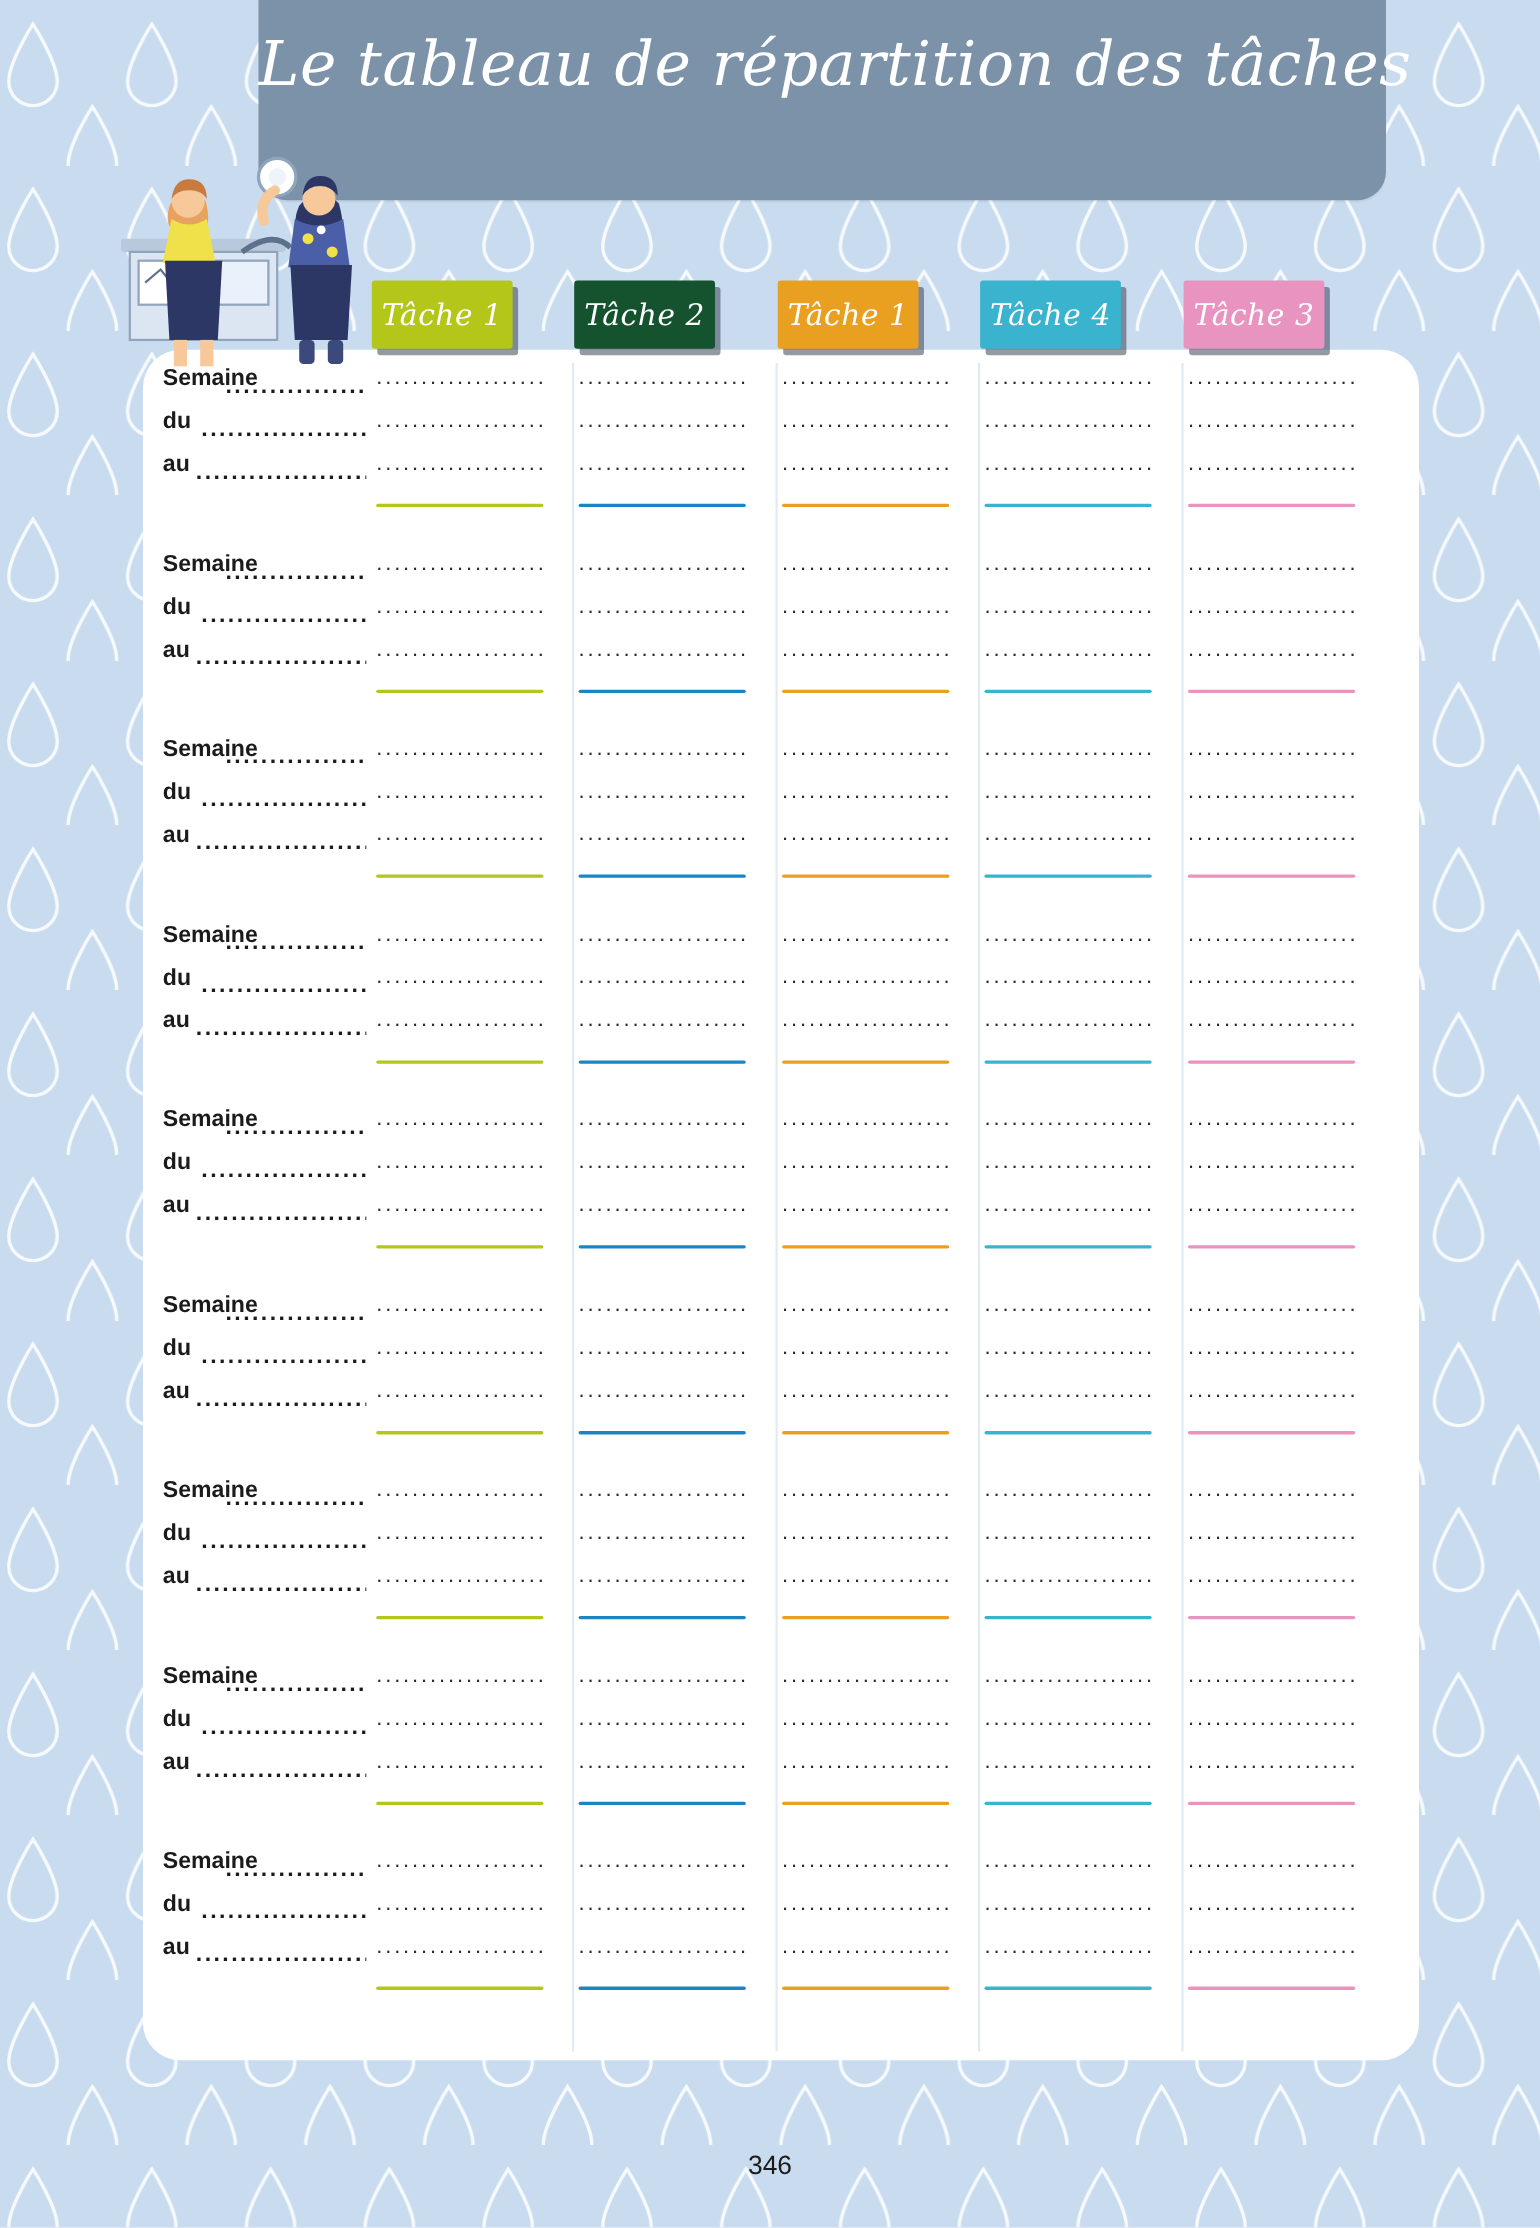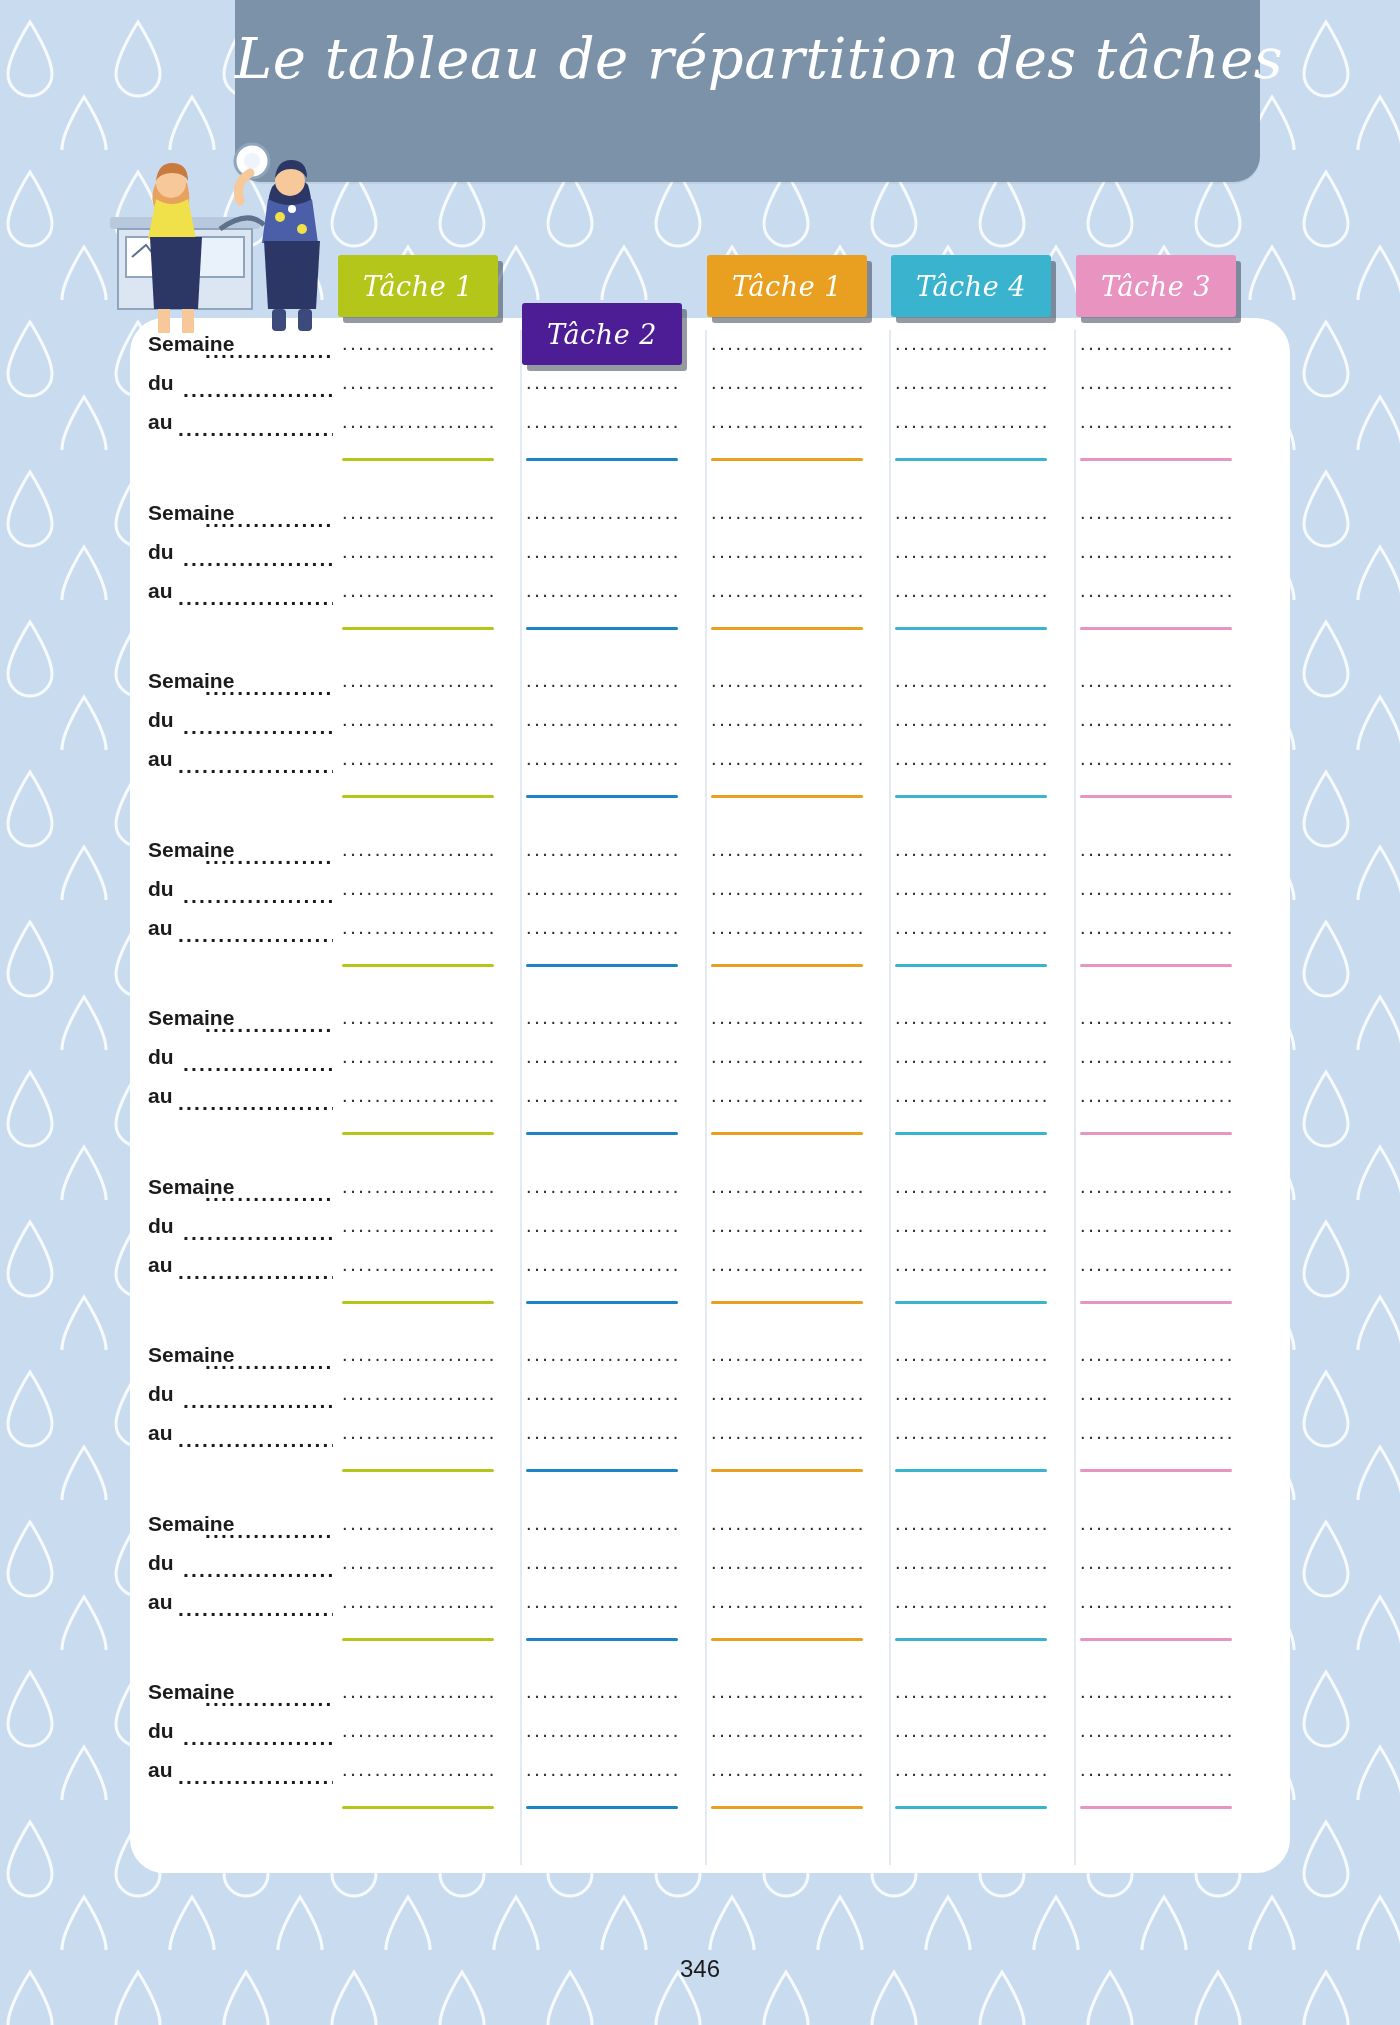--- a/index.html
+++ b/index.html
@@ -66,21 +66,21 @@
     width: 2px;
     height: 1535px;
     background: #e3eaf4;
     z-index: 4;
   }
 
   
   .task-tab {
     position: absolute;
     top: 255px;
-    width: 160px;
+    width: 128px;
     height: 62px;
     border-radius: 3px;
     z-index: 8;
     box-shadow: 5px 6px 0 rgba(60,70,85,0.55);
   }
   .task-tab span {
     position: absolute;
     inset: 0;
     display: flex;
     align-items: center;
@@ -215,21 +215,21 @@
 </svg>
 
 <div id="grid-root">
     <div class="col-sep" style="left: 520px;"></div>
     <div class="col-sep" style="left: 705px;"></div>
     <div class="col-sep" style="left: 889px;"></div>
     <div class="col-sep" style="left: 1074px;"></div>
     <div class="task-tab" style="left: 338px; background: rgb(181, 198, 26);">
       <span>Tâche 1</span>
     </div>
-    <div class="task-tab" style="left: 522px; background: #4c1d95; margin-top: 48px;">
+    <div class="task-tab" style="left: 522px; background: #14532d;">
       <span>Tâche 2</span>
     </div>
     <div class="task-tab" style="left: 707px; background: rgb(233, 160, 33);">
       <span>Tâche 1</span>
     </div>
     <div class="task-tab" style="left: 891px; background: rgb(58, 179, 207);">
       <span>Tâche 4</span>
     </div>
     <div class="task-tab" style="left: 1076px; background: rgb(233, 147, 192);">
       <span>Tâche 3</span>

